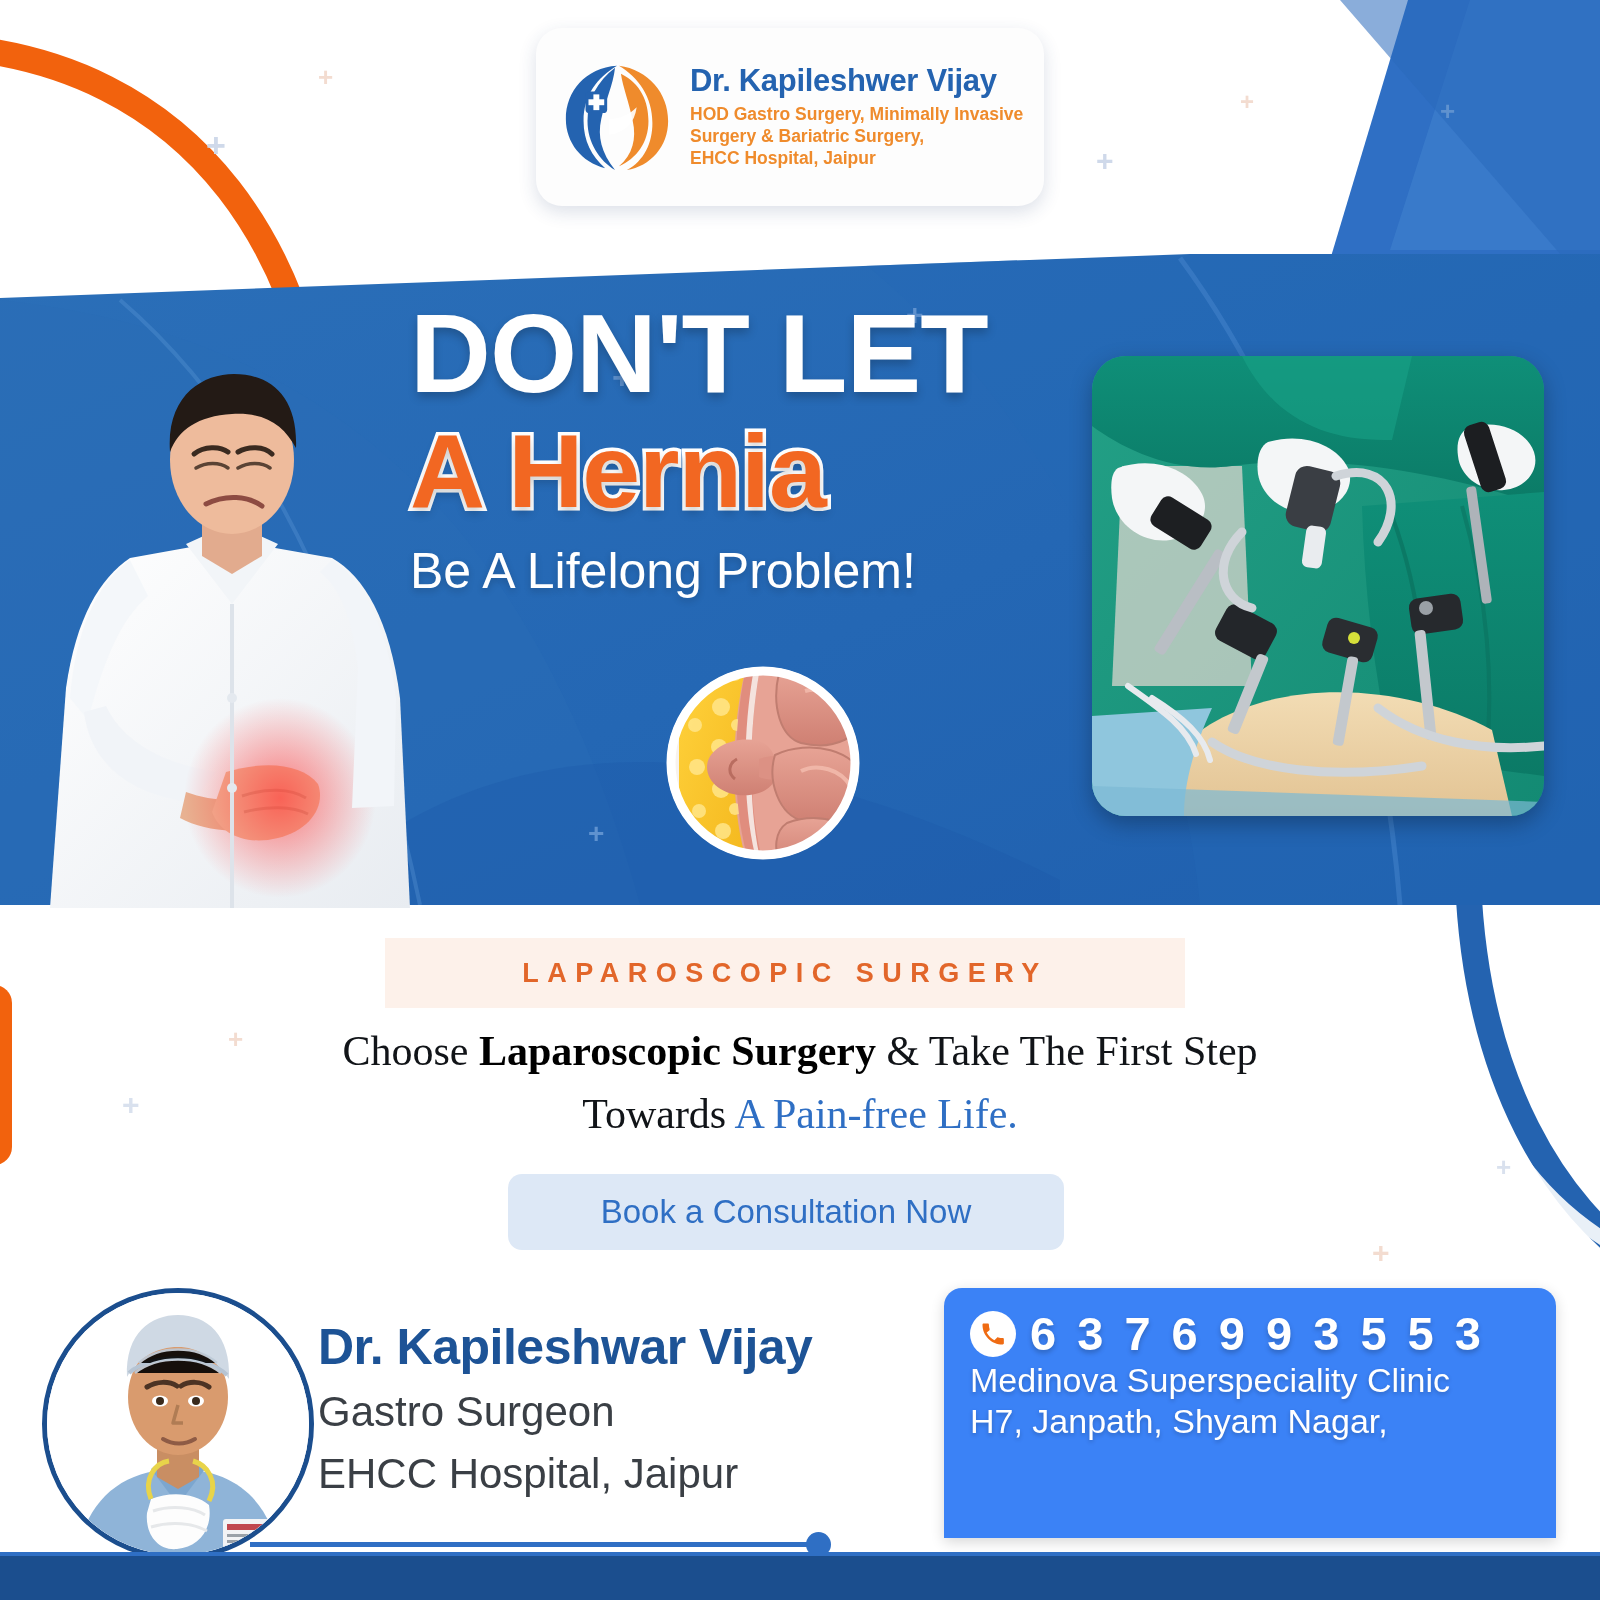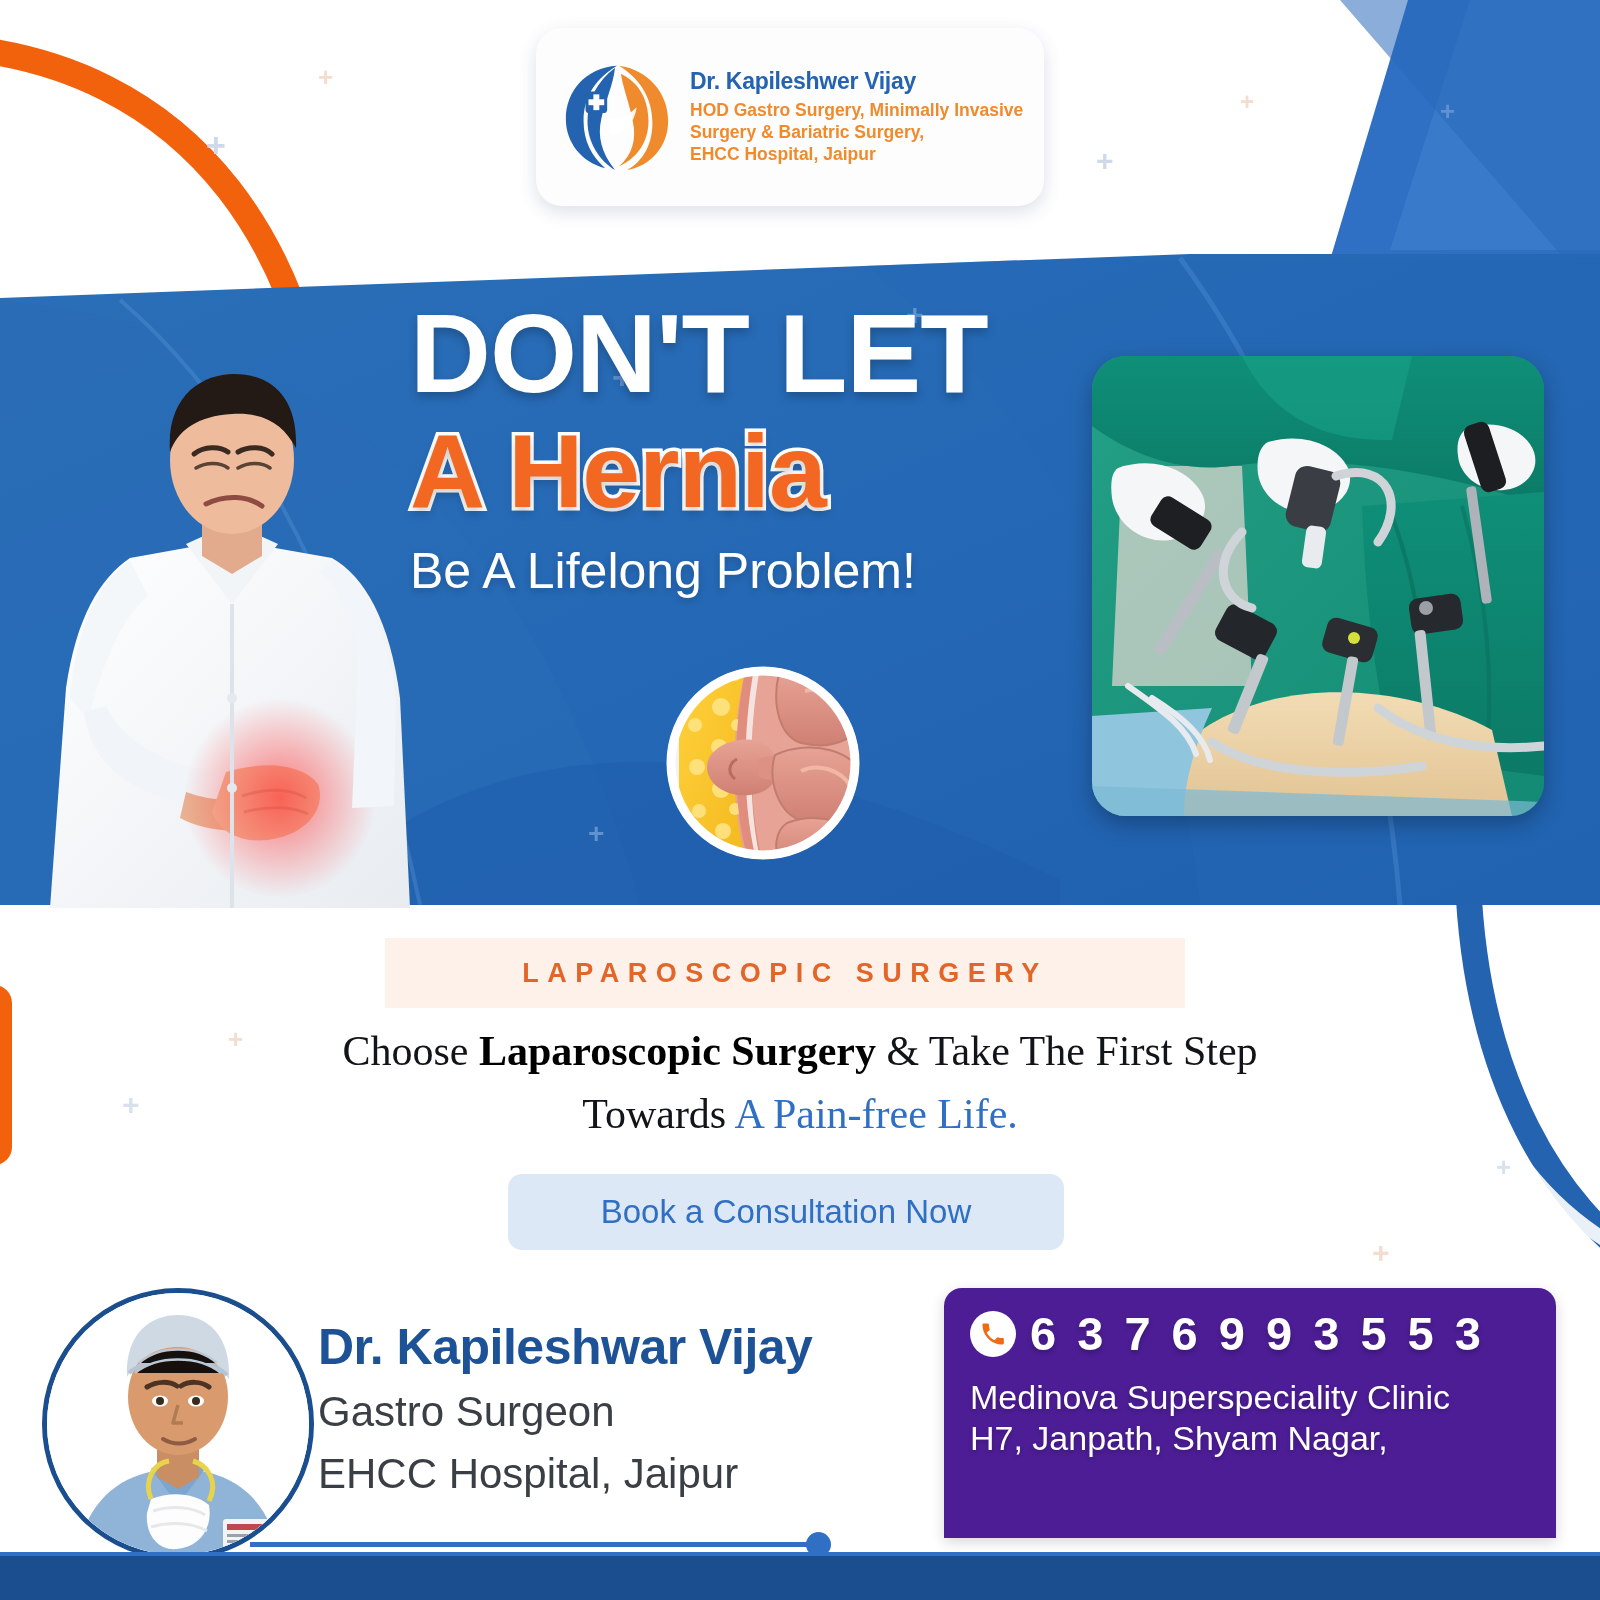--- a/index.html
+++ b/index.html
@@ -20,21 +20,21 @@
   
   #logo-card{
     position:absolute;left:536px;top:28px;width:508px;height:178px;
     background:#fdfdfd;border-radius:26px;
     box-shadow:0 6px 18px rgba(40,60,110,.16);
     display:flex;align-items:center;padding:0 18px 0 22px;box-sizing:border-box;
   }
   #logo-mark{width:118px;height:118px;flex:0 0 118px;position:relative;}
   .logo-text{margin-left:14px;}
   .logo-name{
-    color:#2463b0;font-weight:700;font-size:23px;letter-spacing:-.3px;
+    color:#2463b0;font-weight:700;font-size:31px;letter-spacing:-.3px;
     line-height:1.05;white-space:nowrap;
   }
   .logo-sub{
     color:#ef8b2c;font-weight:700;font-size:17.5px;line-height:1.26;
     margin-top:5px;white-space:nowrap;
   }
 
   
   #hero{position:absolute;left:0;top:258px;width:1600px;height:650px;overflow:hidden;}
   #hero-clip{position:absolute;inset:0;}
@@ -104,38 +104,38 @@
   }
   #footer-hospital{
     position:absolute;left:318px;top:1450px;color:#3a3f45;
     font-size:42px;font-weight:400;white-space:nowrap;
   }
   #footer-rule{position:absolute;left:250px;top:1542px;width:570px;height:5px;background:#2f6fc4;}
   #footer-rule-dot{position:absolute;left:806px;top:1532px;width:25px;height:25px;border-radius:50%;background:#2f6fc4;}
 
   #contact-card{
     position:absolute;left:944px;top:1288px;width:612px;height:250px;
-    background:#4c1d95;border-radius:18px 18px 0 0;
+    background:#3b82f6;border-radius:18px 18px 0 0;
     padding:22px 26px 0 26px;box-sizing:border-box;
     box-shadow:0 4px 14px rgba(0,0,0,.16);
   }
   #phone-row{display:flex;align-items:center;}
   #phone-icon{
     width:46px;height:46px;border-radius:50%;background:#fff;flex:0 0 46px;
     display:flex;align-items:center;justify-content:center;margin-right:14px;
   }
   #phone-number{
     color:#fff;font-weight:700;font-size:47px;letter-spacing:4px;line-height:1;
     text-shadow:0 3px 5px rgba(0,0,0,.22);
   }
   .contact-line{
     color:#fff;font-size:34px;line-height:1.22;font-weight:400;
     text-shadow:0 2px 4px rgba(0,0,0,.22);white-space:nowrap;
   }
-  #clinic-name{margin-top:20px;}
+  #clinic-name{margin-top:3px;}
 
   #bottom-bar{position:absolute;left:0;top:1556px;width:1600px;height:44px;background:#1b4e8e;}
   #bottom-bar-top{position:absolute;left:0;top:1552px;width:1600px;height:8px;background:#2f6fc4;}
 </style>
 </head>
 <body>
 
 <div id="poster">
 
   <div class="bg-layer">

